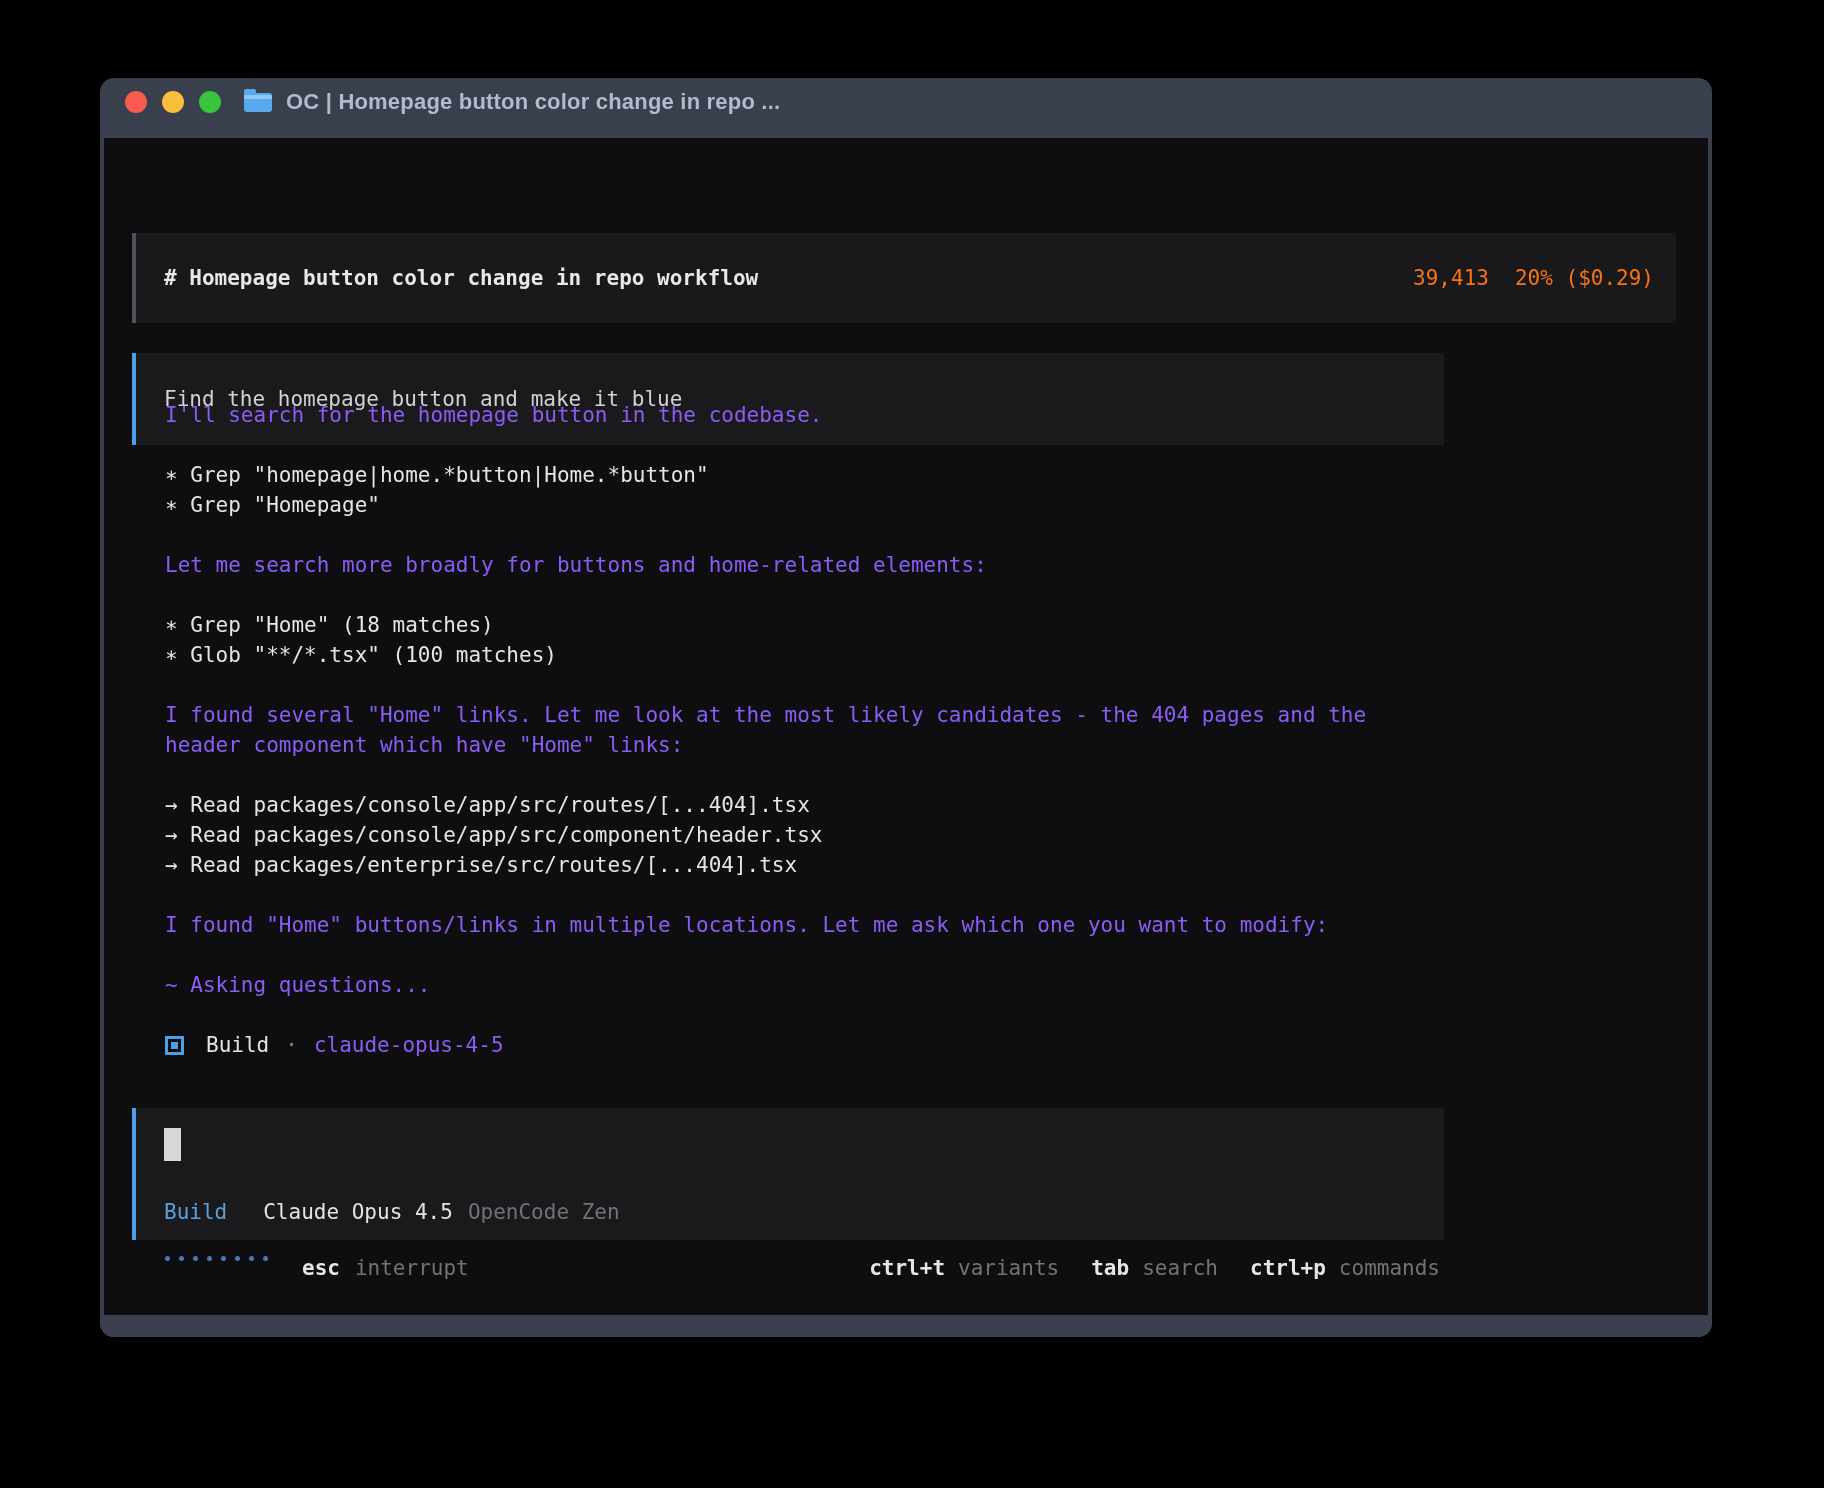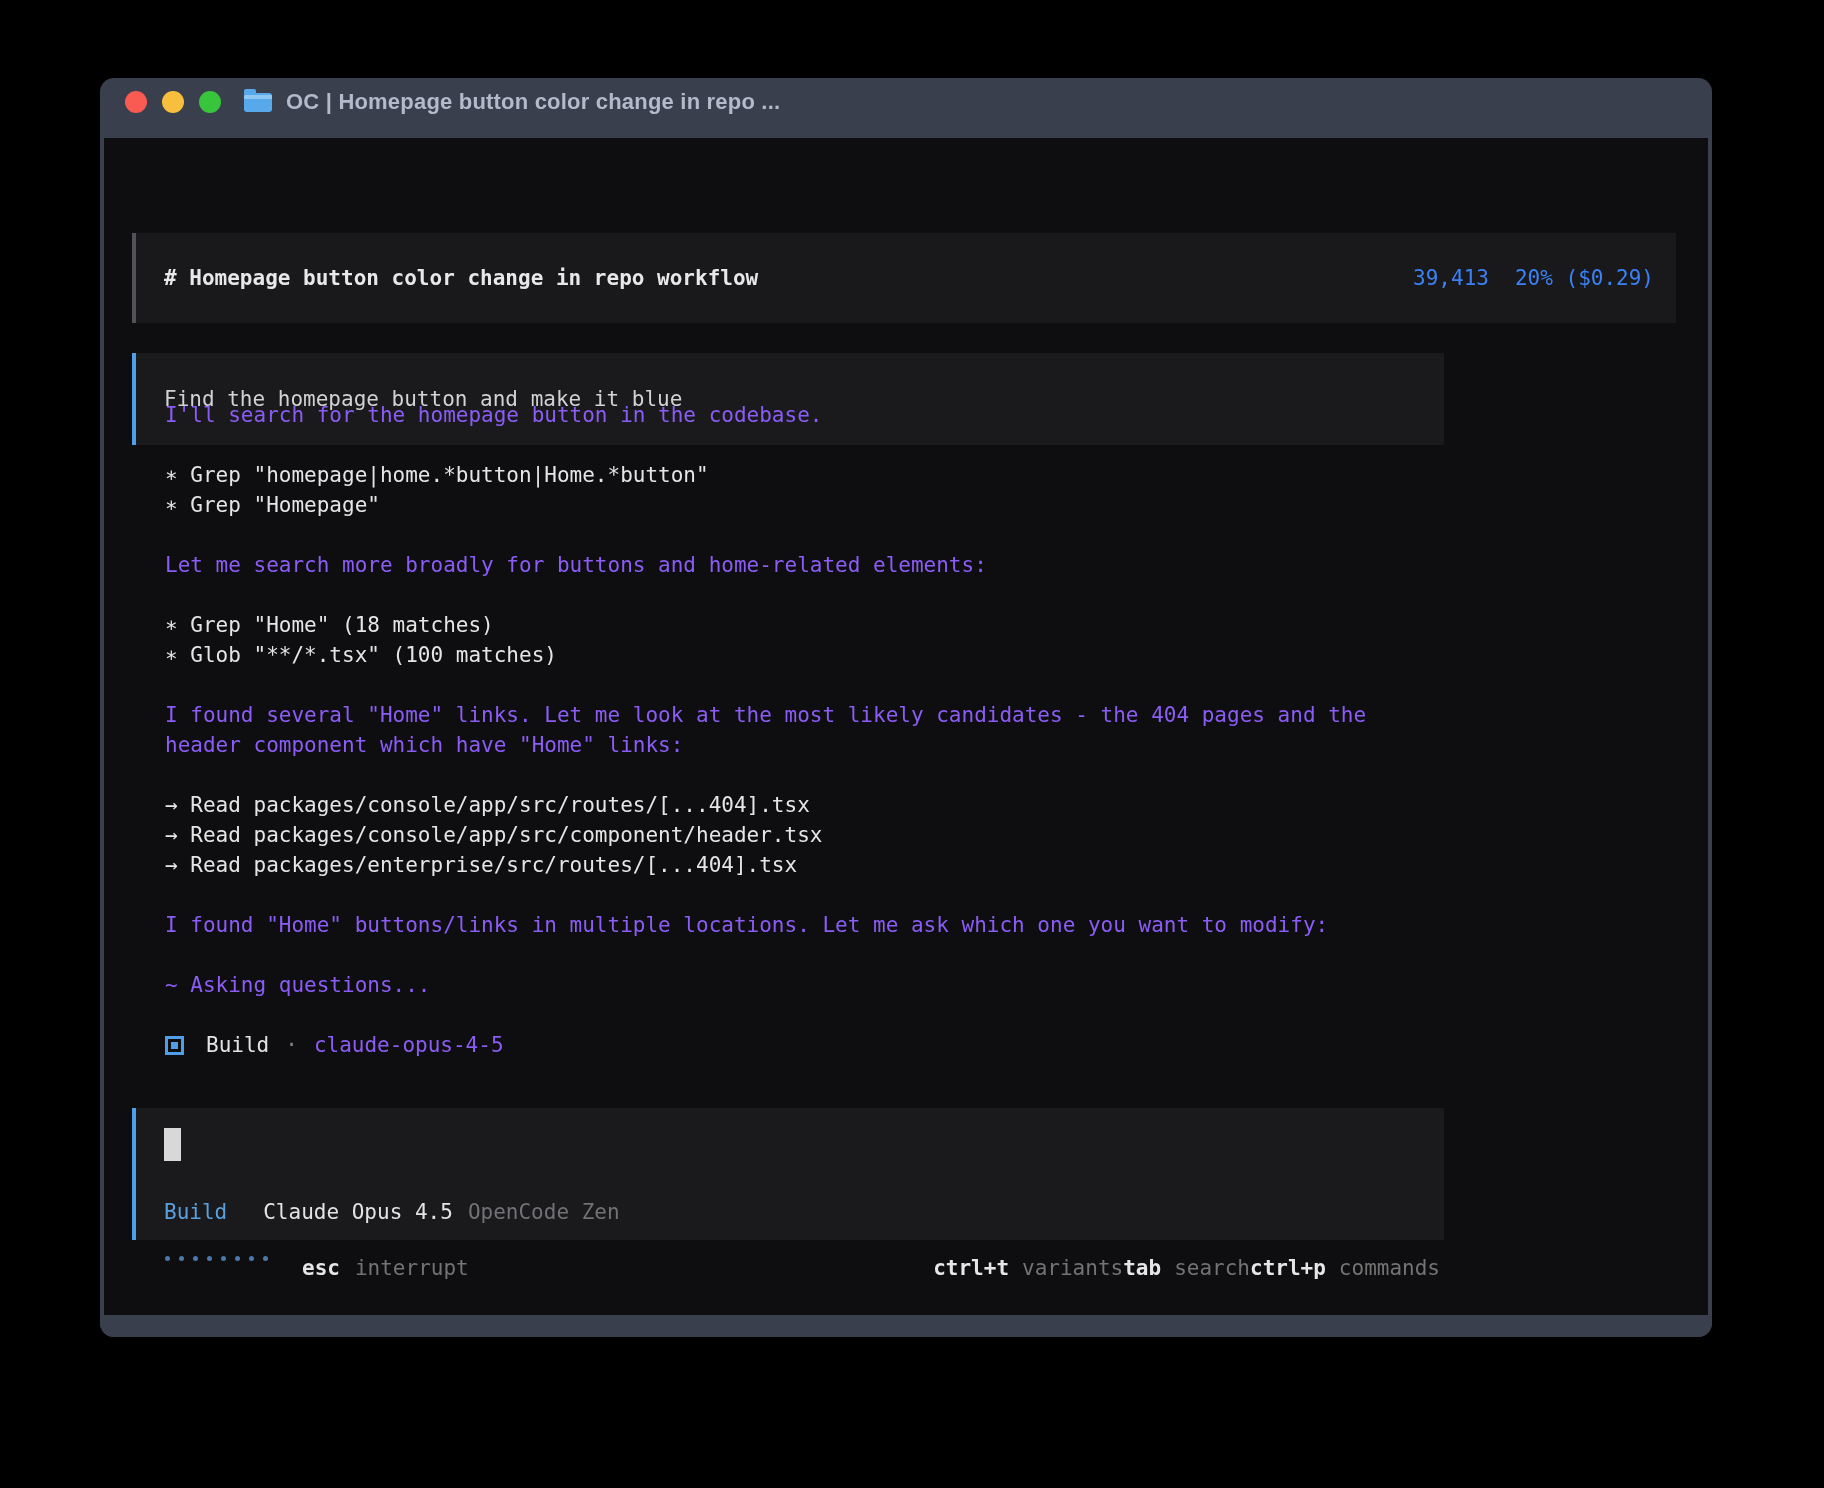--- a/index.html
+++ b/index.html
@@ -31,21 +31,21 @@
           background:#0e0e10; overflow:hidden; font-size:21px; }
   .bottomstrip { position:absolute; left:0; right:0; bottom:0; height:22px;
                  background:#3a3f4e; border-radius:0 0 14px 14px; }
 
   
   .header-box { position:absolute; left:28px; top:95px; width:1544px; height:90px;
                 background:#19191c; border-left:4px solid #515157;
                 display:flex; align-items:center; justify-content:space-between;
                 padding:0 22px 0 28px; }
   .h-title { color:#e8e8ea; font-weight:bold; }
-  .h-stats { color:#3b82f6;margin-left:31px; }
+  .h-stats { color:#f97316;margin-left:31px; }
   .h-stats .tok { margin-right:26px; }
 
   
   .user-box { position:absolute; left:28px; top:215px; width:1312px; height:92px;
               background:#1a1a1d; border-left:4px solid #4f9fe8;
               display:flex; align-items:center; padding:0 28px; color:#d2d2d5; }
 
   
   .chat { position:absolute; left:61px; top:262px; width:1240px; line-height:30px; }
   .line { min-height:30px; white-space:pre-wrap; }
@@ -73,21 +73,21 @@
   .f-provider { color:#717176; }
 
   
   .statusbar { position:absolute; left:61px; right:268px; top:1114px; height:32px;
                display:flex; align-items:center; justify-content:space-between; }
   .sb-left { display:flex; align-items:flex-start; }
   .spinner { display:flex; gap:9px; margin-right:34px; }
   .spinner i { width:5px; height:5px; border-radius:50%; background:#4a78ad; display:block; }
   .key { color:#e6e6e8; font-weight:bold; }
   .lbl { color:#737373; }
-  .sb-right { display:flex; align-items:center; }
+  .sb-right { display:flex; align-items:center; gap:32px; }
   .hint { display:flex; gap:13px; }
 </style>
 </head>
 <body>
 
 <div class="window">
 
   <div class="titlebar">
     <div class="lights">
       <span class="light red"></span>

